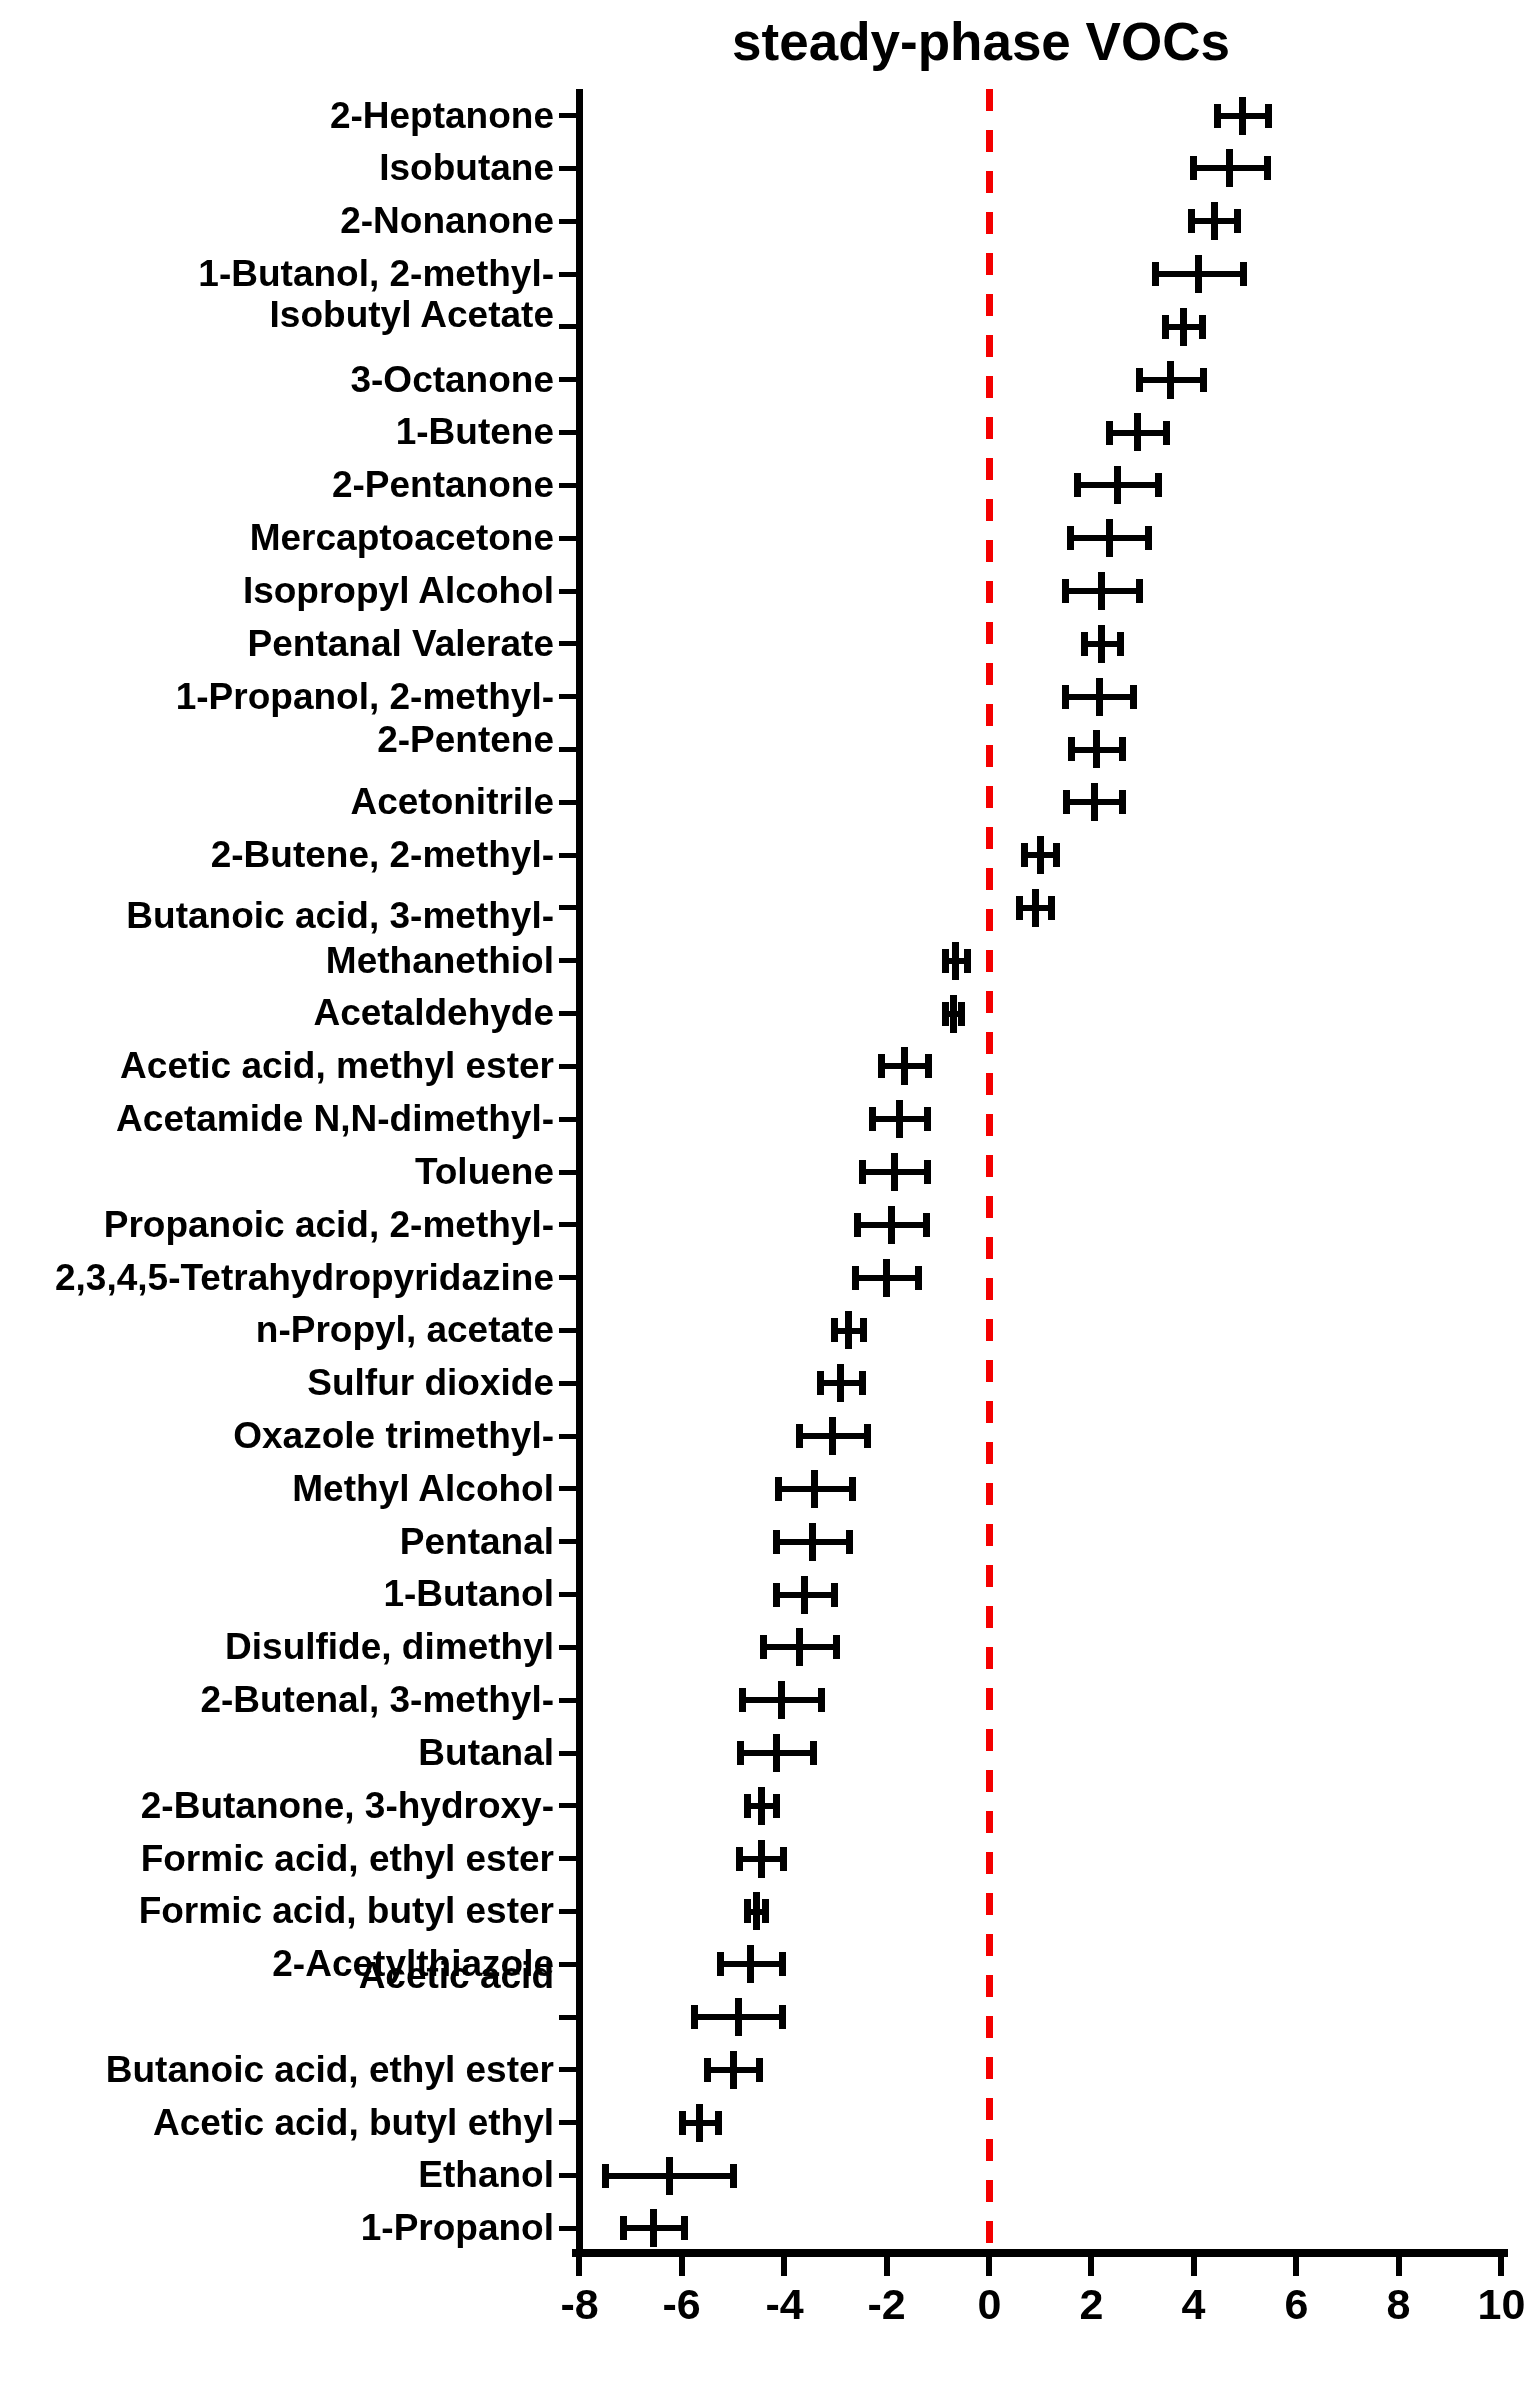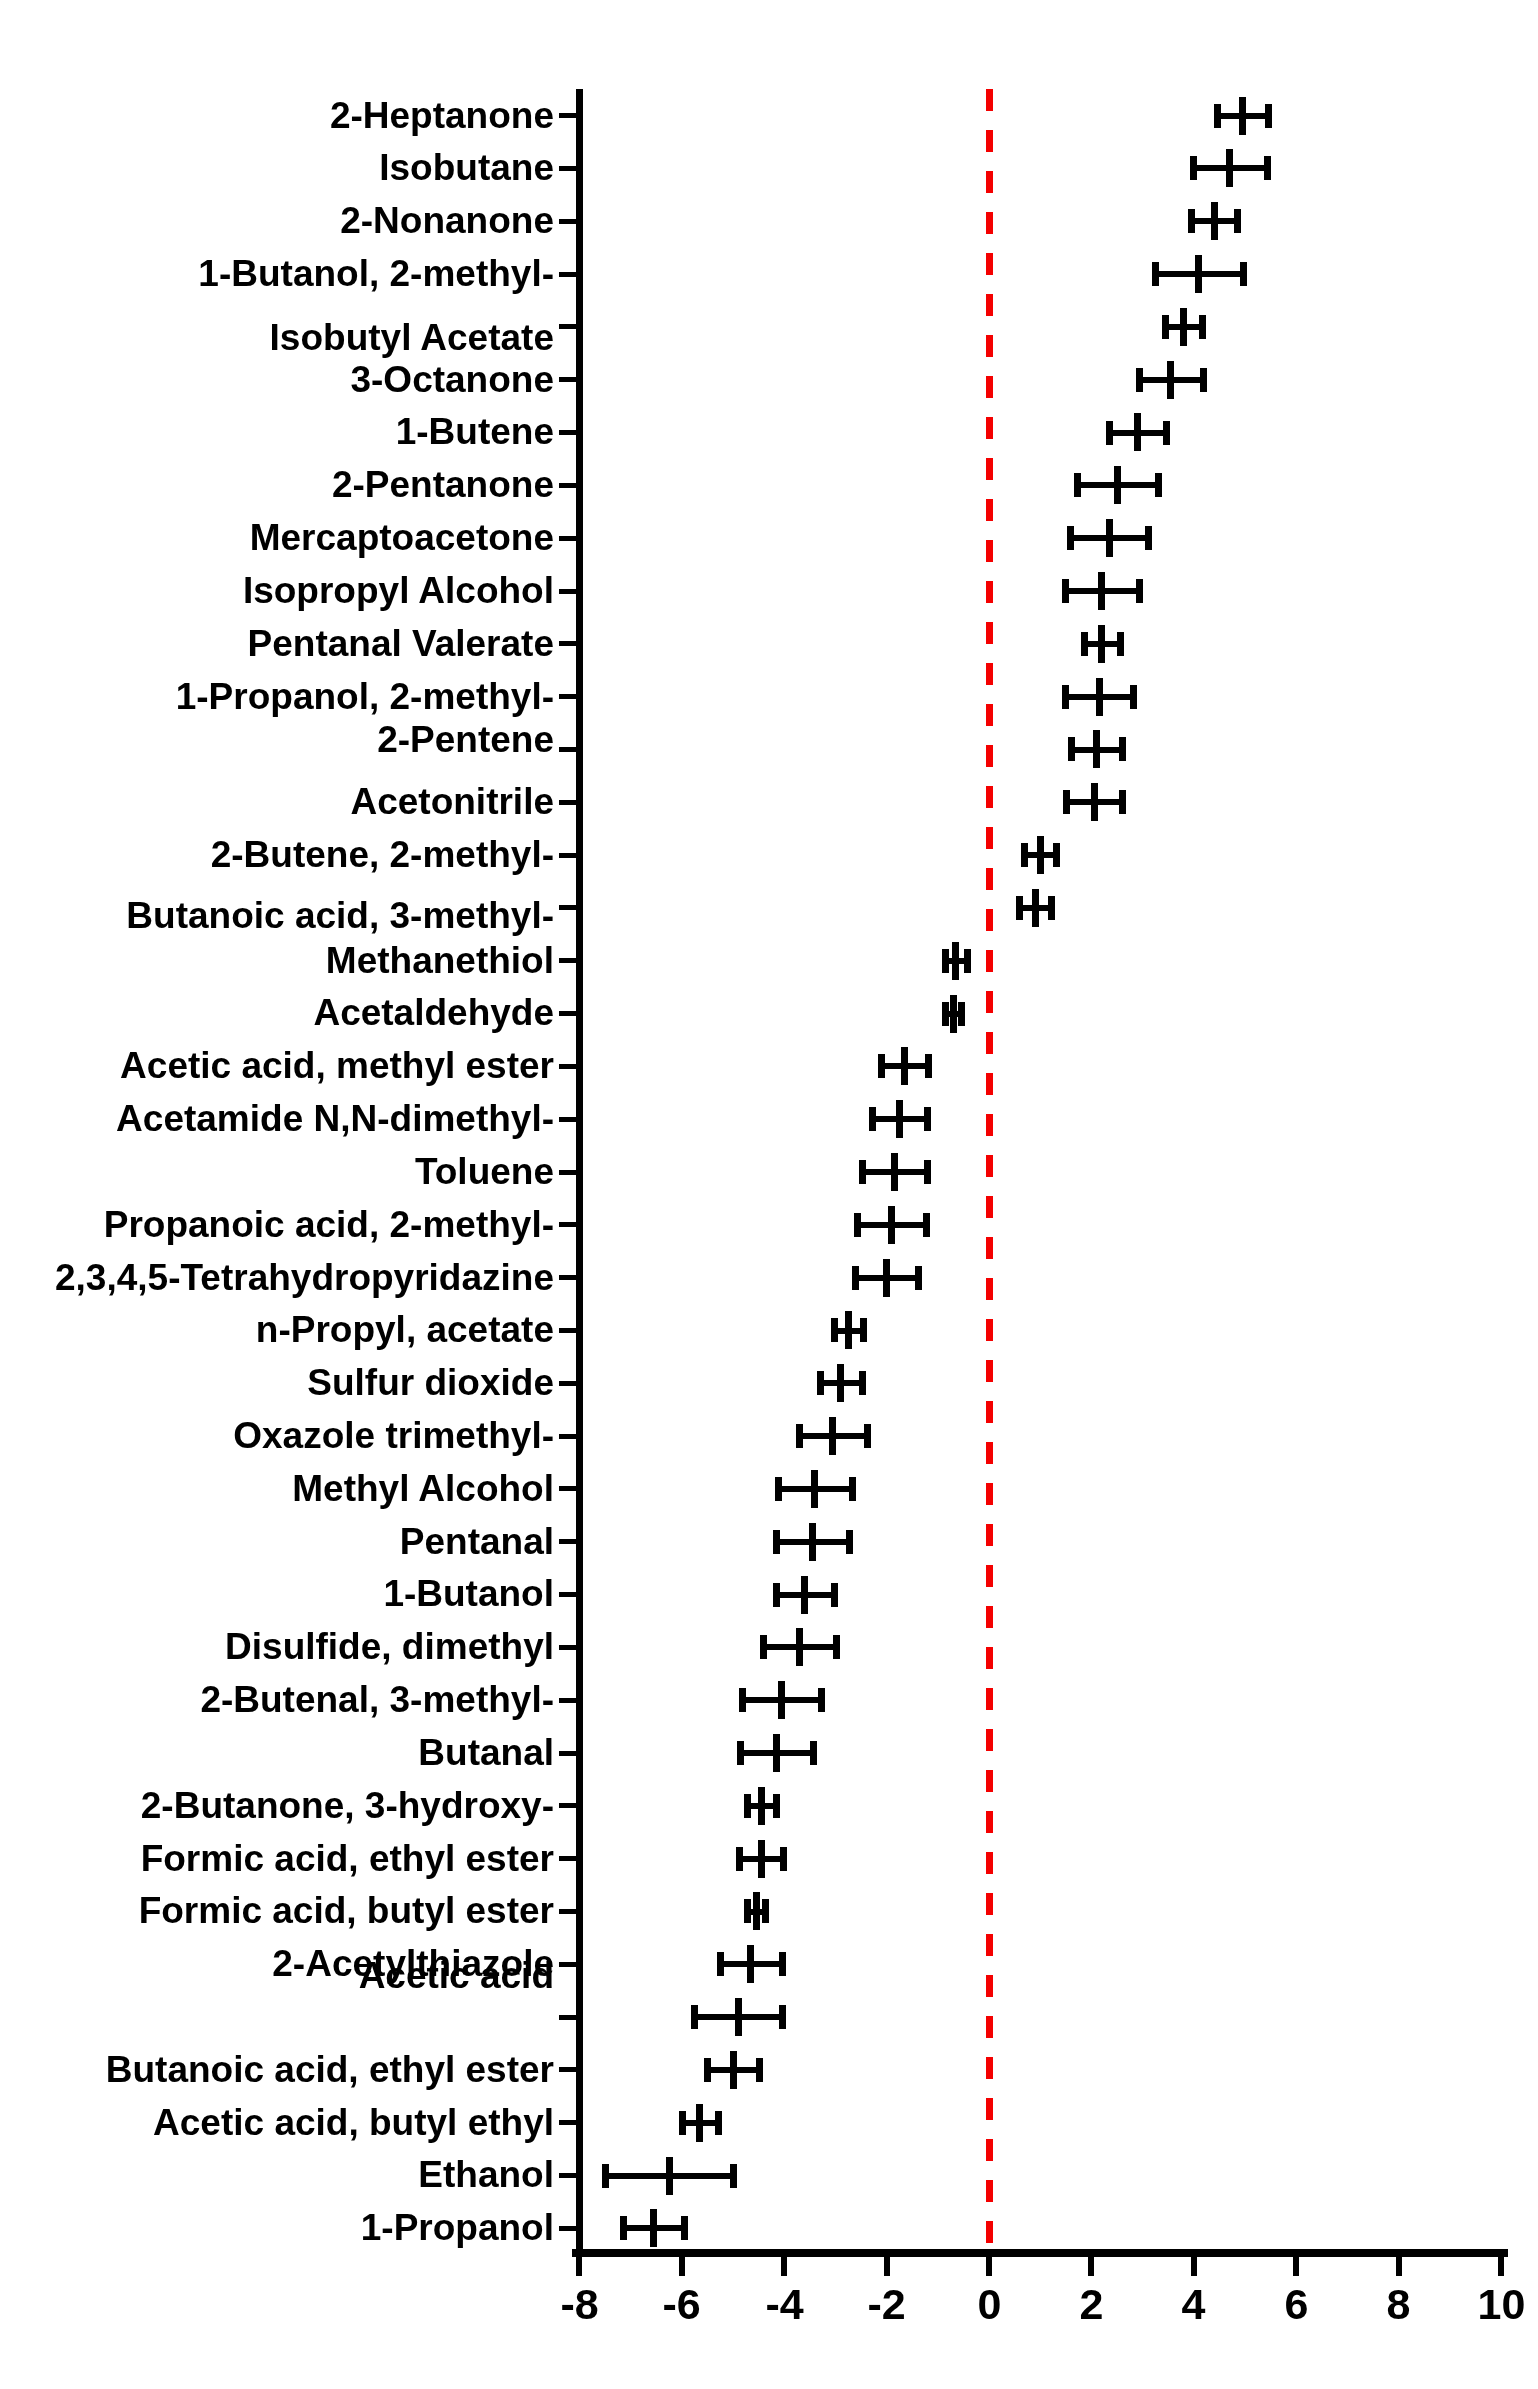--- a/index.html
+++ b/index.html
@@ -25,20 +25,21 @@
   .xtick-label{
     position:absolute;width:151px;text-align:center;
     font-size:43px;font-weight:bold;line-height:50px;
   }
   .zero-line{position:absolute;}
 </style>
 </head>
 <body>
 
 <div id="figure">
+  <div class="title">steady-phase VOCs</div>
   <div id="plot">
       <div class="vline" style="left: 576px; top: 89px; width: 7px; height: 2168px;"></div>
       <div class="hline" style="left: 572px; top: 2249px; width: 936px; height: 8px;"></div>
       <div class="zero-line" style="left: 986px; top: 89px; width: 6.5px; height: 2159px; background: repeating-linear-gradient(rgb(244, 0, 0) 0px, rgb(244, 0, 0) 22px, transparent 22px, transparent 41px);"></div>
       <div class="tick" style="left: 576px; top: 2257px; width: 6px; height: 19px;"></div>
       <div class="xtick-label" style="left: 504px; top: 2279px;">-8</div>
       <div class="tick" style="left: 679px; top: 2257px; width: 6px; height: 19px;"></div>
       <div class="xtick-label" style="left: 606px; top: 2279px;">-6</div>
       <div class="tick" style="left: 781px; top: 2257px; width: 6px; height: 19px;"></div>
       <div class="xtick-label" style="left: 709px; top: 2279px;">-4</div>
@@ -74,21 +75,21 @@
       <div class="cap" style="left: 1188px; top: 209px; width: 6.5px; height: 24px;"></div>
       <div class="cap" style="left: 1234px; top: 209px; width: 6.5px; height: 24px;"></div>
       <div class="mean" style="left: 1211px; top: 202px; width: 7px; height: 38px;"></div>
       <div class="tick" style="left: 559px; top: 272px; width: 16.6px; height: 5px;"></div>
       <div class="cat-label" style="top: 250px;">1-Butanol, 2-methyl-</div>
       <div class="ebar" style="left: 1155px; top: 271px; width: 88px; height: 6px;"></div>
       <div class="cap" style="left: 1152px; top: 262px; width: 6.5px; height: 24px;"></div>
       <div class="cap" style="left: 1240px; top: 262px; width: 6.5px; height: 24px;"></div>
       <div class="mean" style="left: 1195px; top: 255px; width: 7px; height: 38px;"></div>
       <div class="tick" style="left: 559px; top: 324px; width: 16.6px; height: 5px;"></div>
-      <div class="cat-label" style="top: 314px;">Isobutyl Acetate</div>
+      <div class="cat-label" style="top: 291px;">Isobutyl Acetate</div>
       <div class="ebar" style="left: 1165px; top: 324px; width: 37px; height: 6px;"></div>
       <div class="cap" style="left: 1162px; top: 315px; width: 6.5px; height: 24px;"></div>
       <div class="cap" style="left: 1199px; top: 315px; width: 6.5px; height: 24px;"></div>
       <div class="mean" style="left: 1180px; top: 308px; width: 7px; height: 38px;"></div>
       <div class="tick" style="left: 559px; top: 377px; width: 16.6px; height: 5px;"></div>
       <div class="cat-label" style="top: 356px;">3-Octanone</div>
       <div class="ebar" style="left: 1139px; top: 377px; width: 63px; height: 6px;"></div>
       <div class="cap" style="left: 1136px; top: 368px; width: 6.5px; height: 24px;"></div>
       <div class="cap" style="left: 1200px; top: 368px; width: 6.5px; height: 24px;"></div>
       <div class="mean" style="left: 1167px; top: 361px; width: 7px; height: 38px;"></div>

